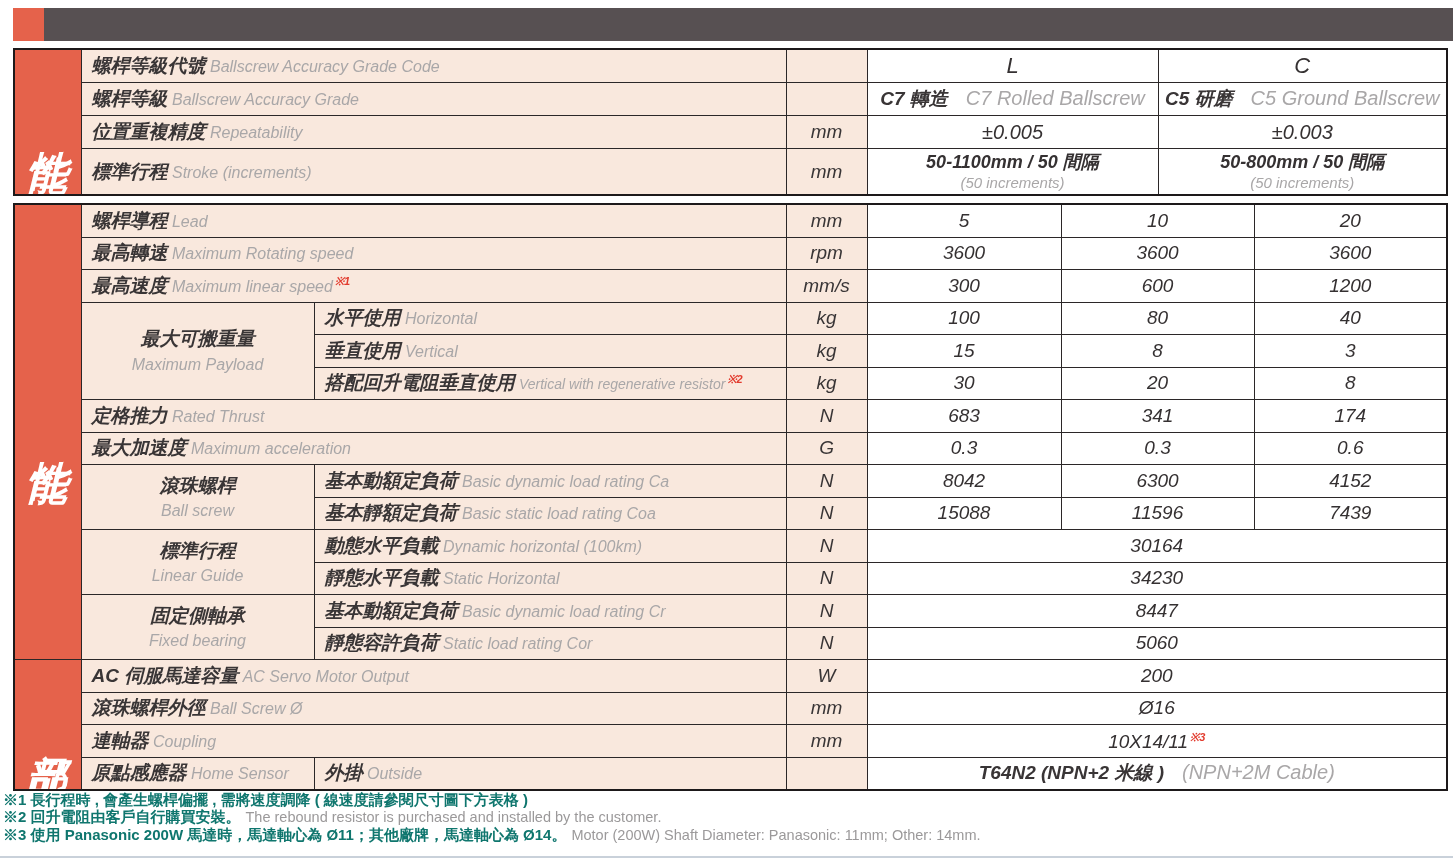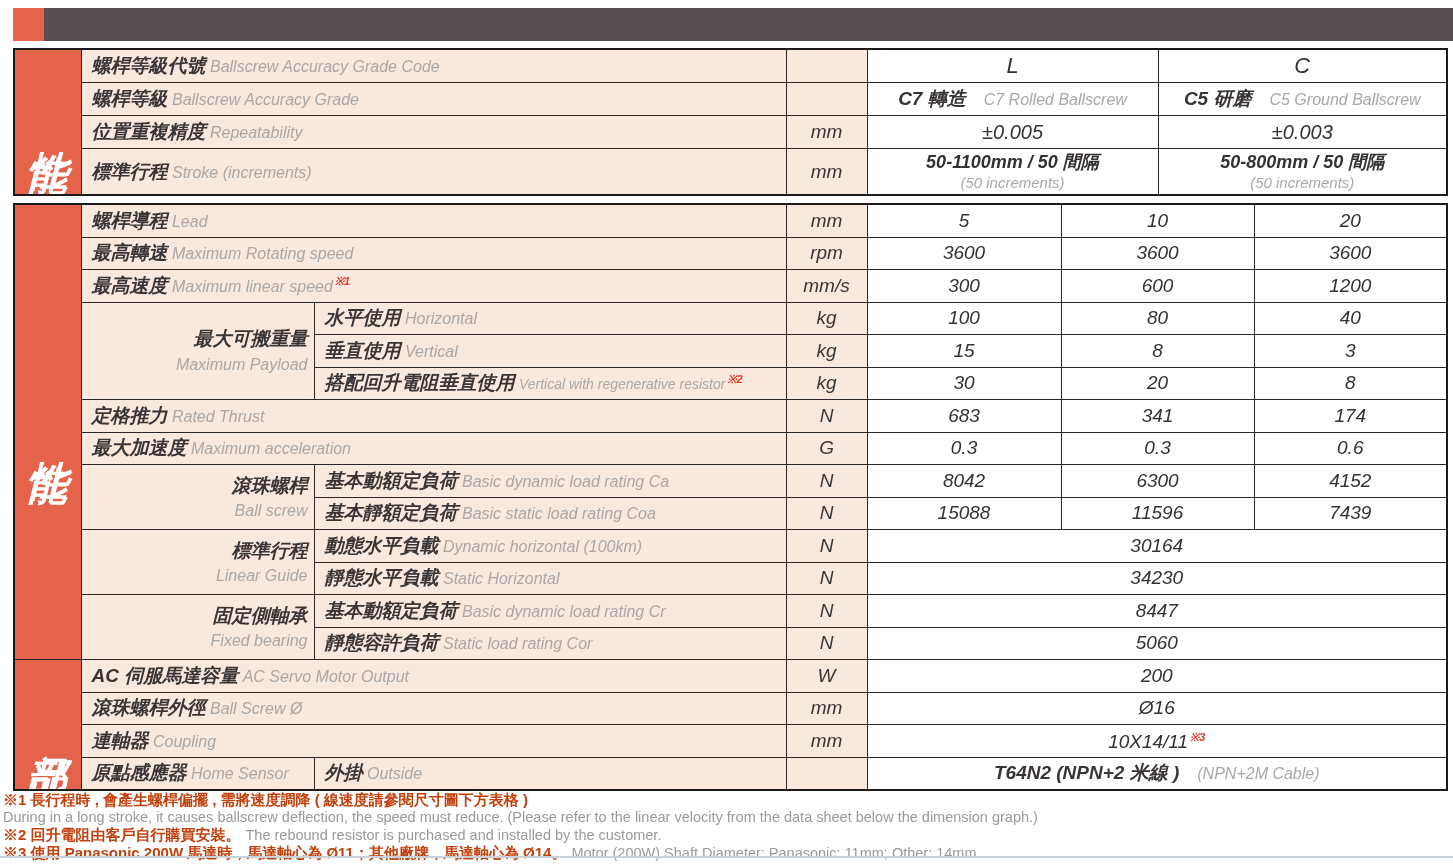--- a/index.html
+++ b/index.html
@@ -23,38 +23,38 @@
   td { border:1px solid #2b2728; padding:0; overflow:hidden; }
   .t1 td { height:32px; }
   .t1 tr.tall td { height:45px; }
   .t2 td { height:31.5px; }
 
   .side-cell { background:#e5624b; text-align:center; vertical-align:middle; }
   .side-text { writing-mode:vertical-rl; text-orientation:upright; display:inline-block;
                color:#fff; font-weight:bold; font-size:40px; letter-spacing:4px; line-height:1; }
 
   .label-cell { background:#f9e8dd; text-align:left; vertical-align:middle; padding:0 6px 0 10px; white-space:nowrap; }
-  .group-cell { background:#f9e8dd; text-align:right; vertical-align:middle; padding:0 6px 0 6px; }
+  .group-cell { background:#f9e8dd; text-align:center; vertical-align:middle; padding:0 6px 0 6px; }
   .group-cell .zh, .group-cell .en { display:block; line-height:1.45; }
   .unit-cell { background:#f9e8dd; text-align:center; vertical-align:middle; font-size:19px; color:#393536; }
   .value-cell { background:#fff; text-align:center; vertical-align:middle; font-size:19px; color:#353132; }
 
   .zh { font-weight:bold; color:#393536; font-size:19px; }
   .en { color:#a9a7a8; font-size:16px; font-weight:normal; }
   .en-xs { font-size:14px; }
   .sup { color:#e23b2e; font-size:11px; font-weight:bold; vertical-align:super; margin-left:2px; }
   .v-zh { font-weight:bold; color:#393536; font-size:19px; }
-  .v-en { color:#a9a7a8; font-size:16px; margin-left:18px; }
+  .v-en { color:#a9a7a8; font-size:20px; margin-left:18px; }
   .v-sub { display:block; color:#a9a7a8; font-size:15px; line-height:1.05; margin-top:3px; }
   .v-main { display:block; color:#353132; font-weight:bold; font-size:18px; line-height:1.15; }
 
   
   .notes { position:absolute; left:3px; top:791px; width:1445px; }
   .note-line { white-space:nowrap; line-height:17px; }
-  .note-zh { color:#c2410c; font-weight:bold; font-size:15px; }
+  .note-zh { color:#0f766e; font-weight:bold; font-size:15px; }
   .note-en { color:#9b999a; font-size:14.5px; margin-left:5px; }
 
   .bottom-line { position:absolute; left:0; top:856px; width:1453px; height:2px; background:#c9d1da; }
 </style>
 </head>
 <body>
 
 <div class="page">
 
   <div class="header-bar">
@@ -249,19 +249,18 @@
       <td class="label-cell"><span class="zh">原點感應器</span> <span class="en">Home Sensor</span></td>
       <td class="label-cell"><span class="zh">外掛</span> <span class="en">Outside</span></td>
       <td class="unit-cell"></td>
       <td class="value-cell" colspan="3"><span class="v-zh">T64N2 (NPN+2 米線 )</span><span class="v-en">(NPN+2M Cable)</span></td>
     </tr>
   </tbody>
     </table>
 
   <div class="notes">
     <div class="note-line"><span class="note-zh">※1 長行程時 , 會產生螺桿偏擺 , 需將速度調降 ( 線速度請參閱尺寸圖下方表格 )</span></div>
-    <div class="note-line"><span class="note-en" style="margin-left:0">During in a long stroke, it causes ballscrew deflection, the speed must reduce. (Please refer to the linear velocity from the data sheet below the dimension graph.)</span></div>
     <div class="note-line"><span class="note-zh">※2 回升電阻由客戶自行購買安裝。</span><span class="note-en">The rebound resistor is purchased and installed by the customer.</span></div>
     <div class="note-line"><span class="note-zh">※3 使用 Panasonic 200W 馬達時，馬達軸心為 Ø11；其他廠牌，馬達軸心為 Ø14。</span><span class="note-en">Motor (200W) Shaft Diameter: Panasonic: 11mm; Other: 14mm.</span></div>
   </div>
 
   <div class="bottom-line"></div>
 </div>
 
 </body></html>

